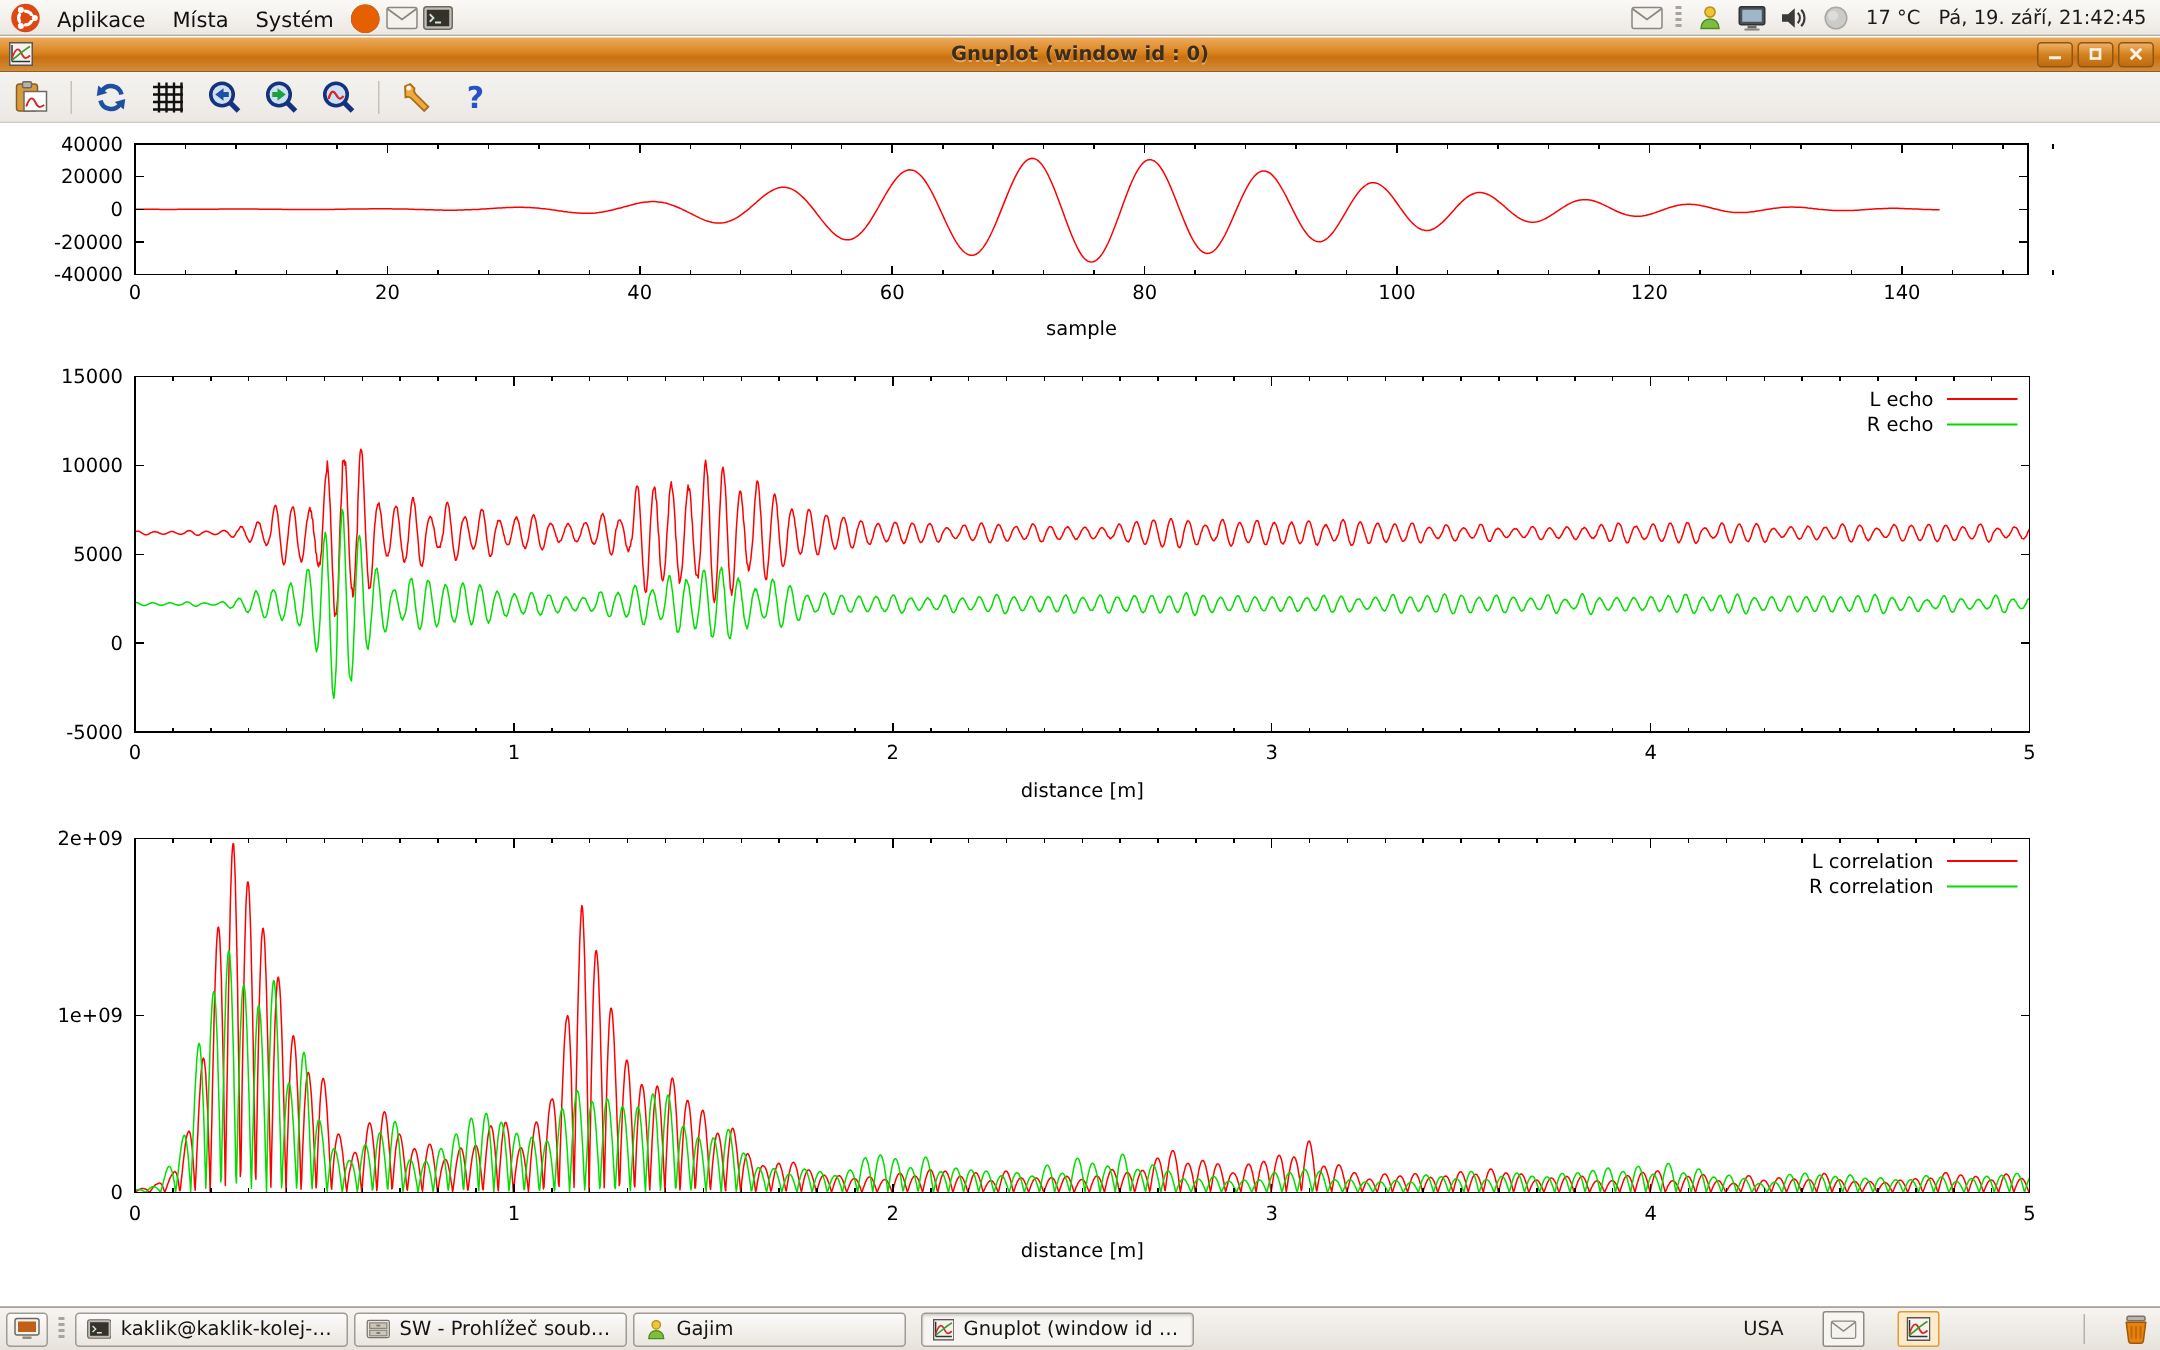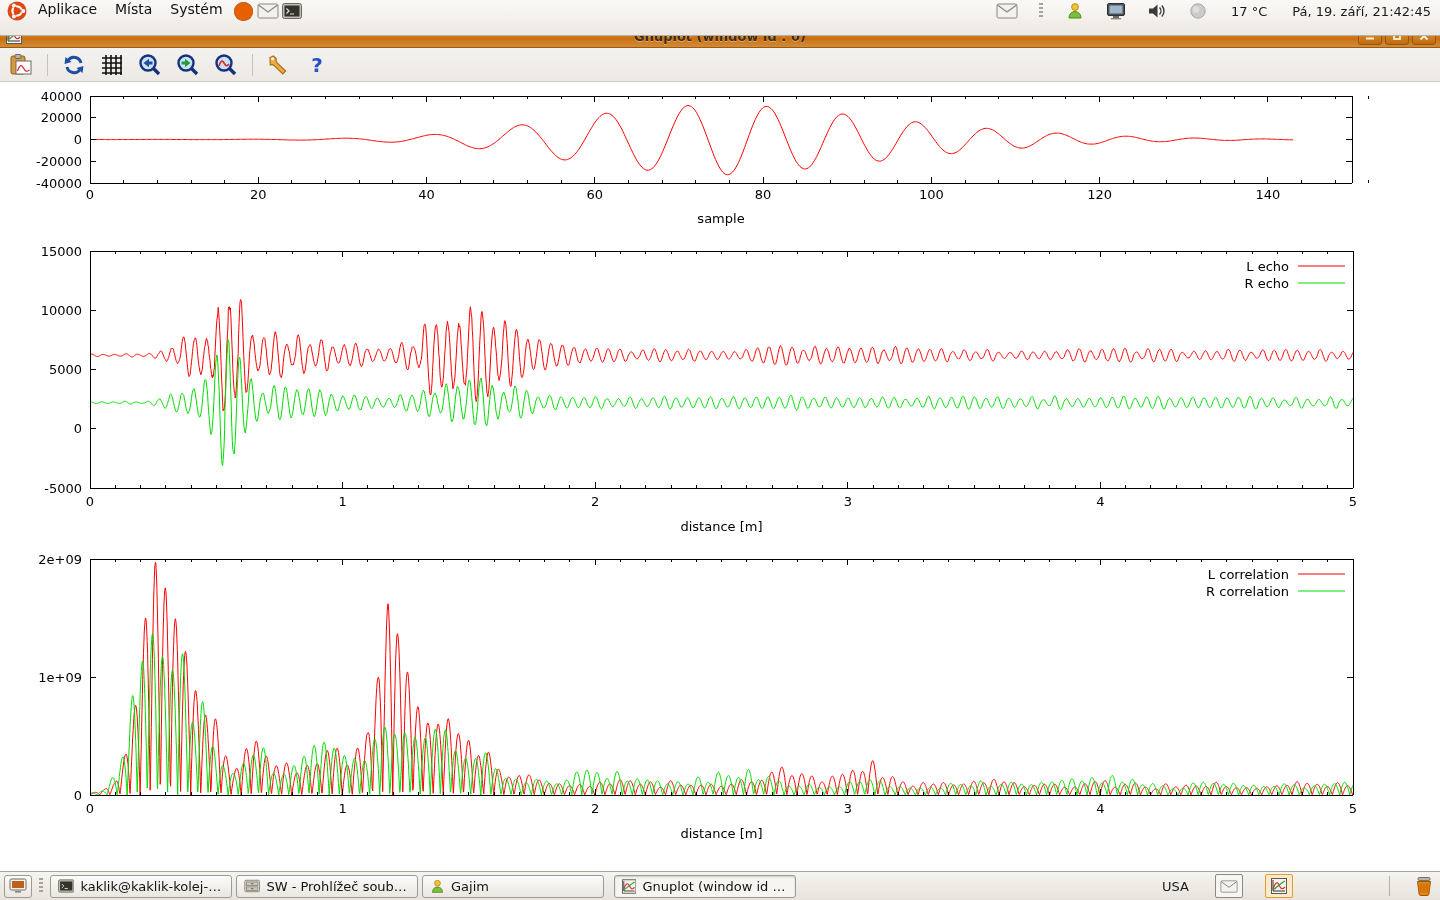--- a/index.html
+++ b/index.html
@@ -1,25 +1,25 @@
 <!DOCTYPE html>
 <html><head>
 <meta charset="utf-8">
 <style>
   html,body{margin:0;padding:0}
   body{width:1440px;height:900px;overflow:hidden;position:relative;
        font-family:"DejaVu Sans","Liberation Sans",sans-serif;background:#fff}
 
   
-  #top-panel{position:absolute;top:0;left:0;width:1440px;height:36px;box-sizing:border-box;
+  #top-panel{position:absolute;top:0;left:0;width:1440px;height:24px;box-sizing:border-box;
     background:linear-gradient(#FBF9F7,#ECE9E4);border-bottom:1px solid #B4AFA7;
-    display:flex;align-items:flex-start;padding:0 5px;z-index:9}
+    display:flex;align-items:flex-end;padding:0 5px;z-index:9}
   .menu-item{font-size:14px;color:#101010;padding:1px 9px;cursor:default}
   .panel-icon{display:inline-flex;align-items:center;justify-content:center;width:22px;height:22px;margin:0 1px}
-  .panel-right{margin-left:auto;display:flex;align-items:center;gap:17px}
+  .panel-right{margin-left:auto;display:flex;align-items:center;gap:4px}
   .panel-text{font-size:13px;color:#1a1a1a;padding:0 4px;white-space:nowrap}
   .drag-dots{width:4px;height:16px;margin:0 3px;
     background:repeating-linear-gradient(#A8A39B 0 2px,transparent 2px 4px);}
 
   
   #titlebar{position:absolute;top:25px;left:0;width:1440px;height:23px;box-sizing:border-box;
     background:linear-gradient(#EDAA5E,#DA851F 45%,#C97010 60%,#D38B3A);
     border-bottom:1px solid #9C5A0E;display:flex;align-items:center;padding:0 4px}
   #window-title{position:absolute;left:0;right:0;text-align:center;
     font-size:13px;font-weight:bold;color:#3E2D1A;text-shadow:0 1px 0 rgba(255,230,190,.45)}

